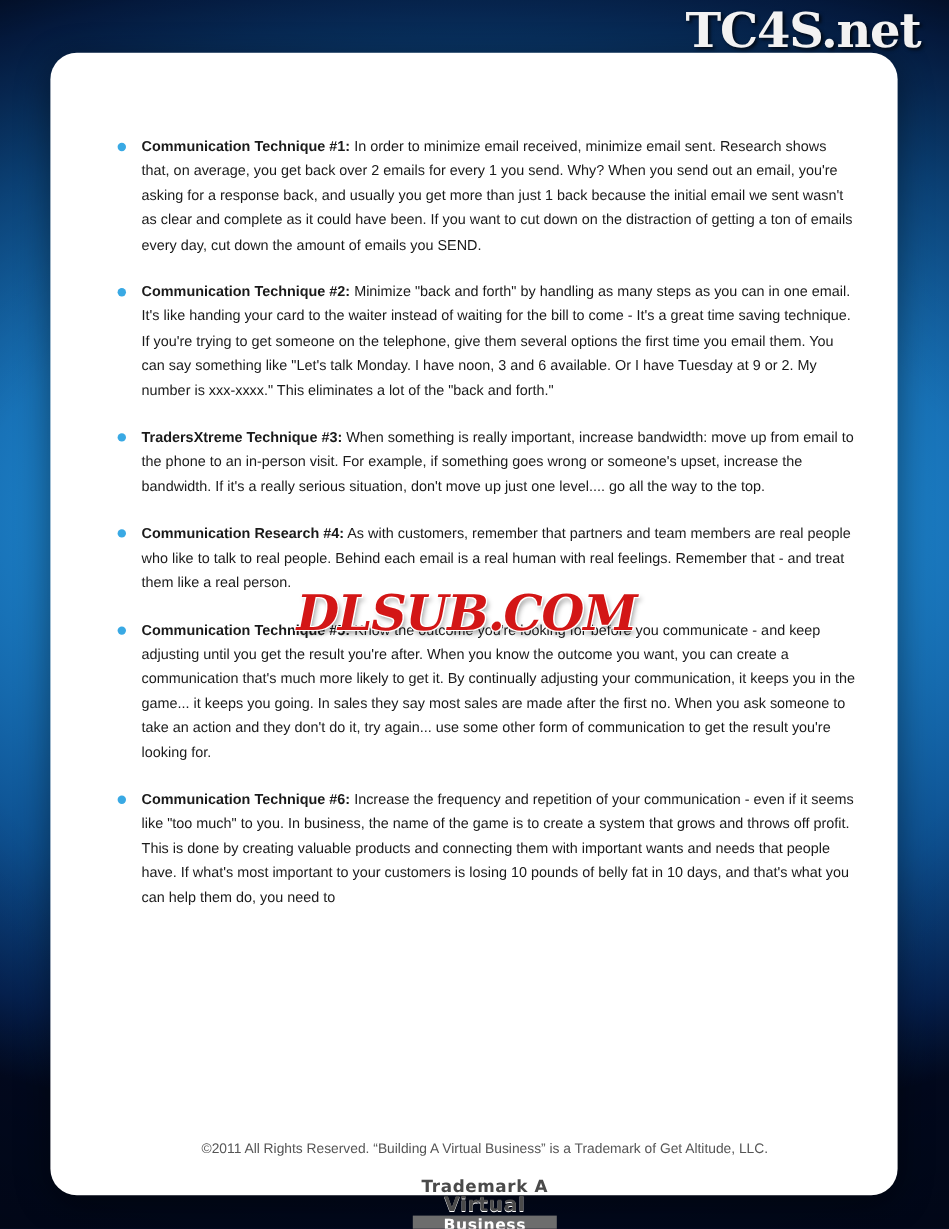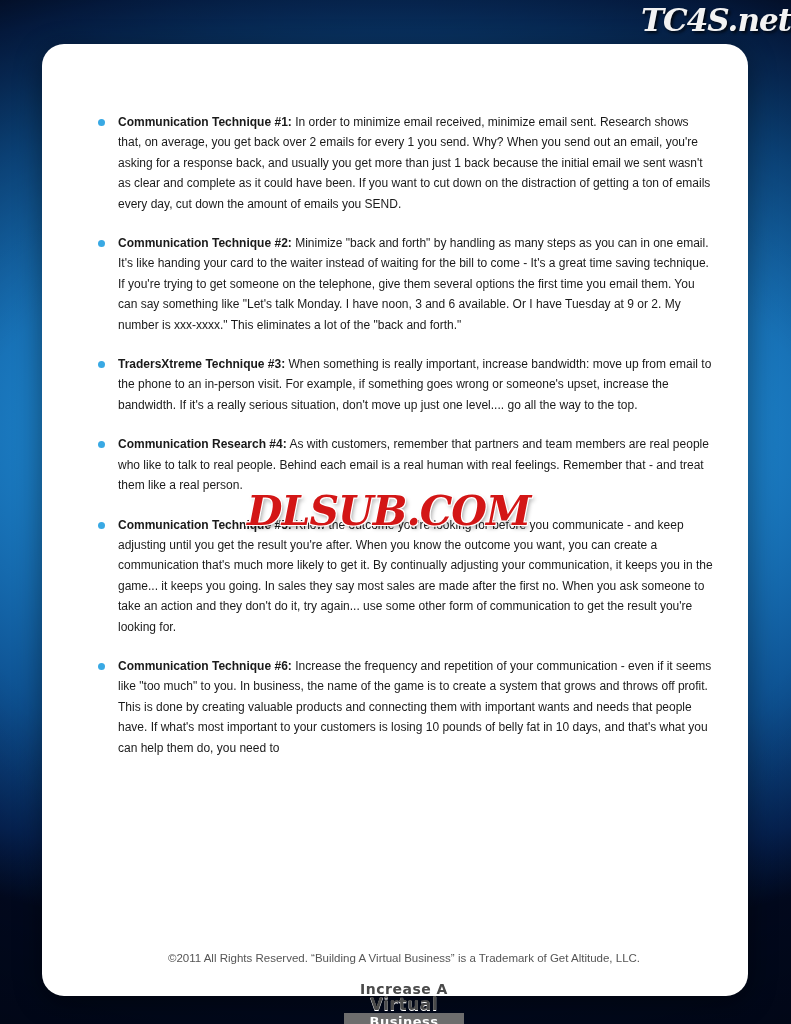--- a/index.html
+++ b/index.html
@@ -127,26 +127,25 @@
     background: #6d6d6d;
     color: #fff;
     text-shadow: none;
     padding: 1px 0;
     margin-top: 1px;
   }
 
   
   .wm-tc4s {
     position: absolute;
-    right: 0;
+    right: 24px;
     top: 2px;
     font-family: "DejaVu Serif", serif;
     font-weight: bold;
-    font-size: 31px;
-    font-style: italic;
+    font-size: 40px;
     color: #f2f2f2;
     text-shadow: 2px 2px 3px rgba(0,0,0,0.75);
     letter-spacing: -1px;
   }
   .wm-dlsub {
     position: absolute;
     left: 247px;
     top: 487px;
     font-family: "DejaVu Serif", serif;
     font-weight: bold;
@@ -193,21 +192,21 @@
           <b>Communication Technique #5:</b><span> Know the outcome you're looking for before you communicate - and keep adjusting until you get the result you're after. When you know the outcome you want, you can create a communication that's much more likely to get it. By continually adjusting your communication, it keeps you in the game... it keeps you going. In sales they say most sales are made after the first no. When you ask someone to take an action and they don't do it, try again... use some other form of communication to get the result you're looking for.</span>
         </li>
         <li>
           <b>Communication Technique #6:</b><span> Increase the frequency and repetition of your communication - even if it seems like "too much" to you. In business, the name of the game is to create a system that grows and throws off profit. This is done by creating valuable products and connecting them with important wants and needs that people have. If what's most important to your customers is losing 10 pounds of belly fat in 10 days, and that's what you can help them do, you need to</span>
         </li>
       </ul>
 
       <div class="copyright">©2011 All Rights Reserved. “Building A Virtual Business” is a Trademark of Get Altitude, LLC.</div>
 
       <div class="logo">
-        <span class="l1">Increase A</span>
+        <span class="l1">Trademark A</span>
         <span class="l2">Virtual</span>
         <span class="l3">Business</span>
       </div>
 
     </div>
   </div>
 
   <div class="wm-tc4s">TC4S.net</div>
   <div class="wm-dlsub">DLSUB.COM</div>
 

